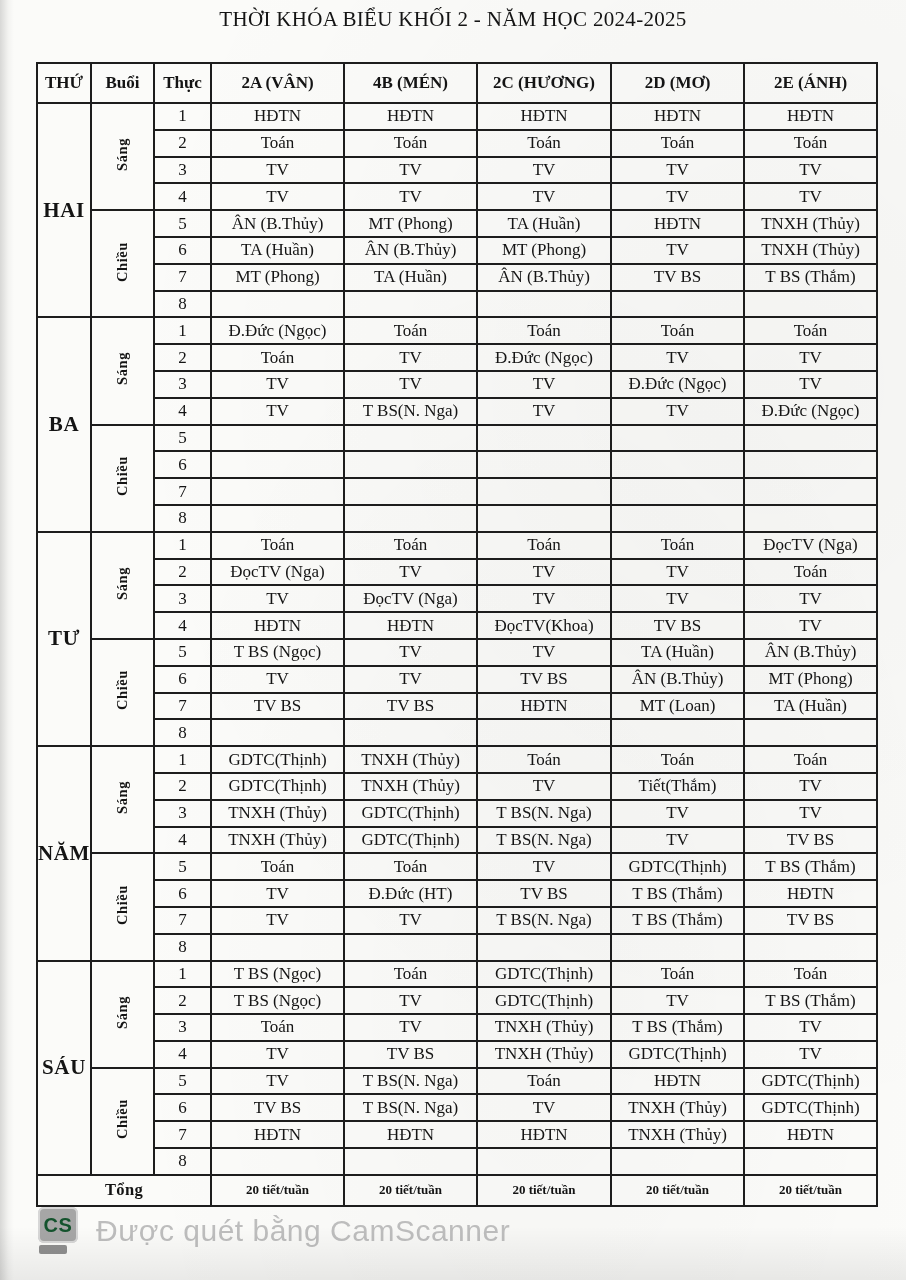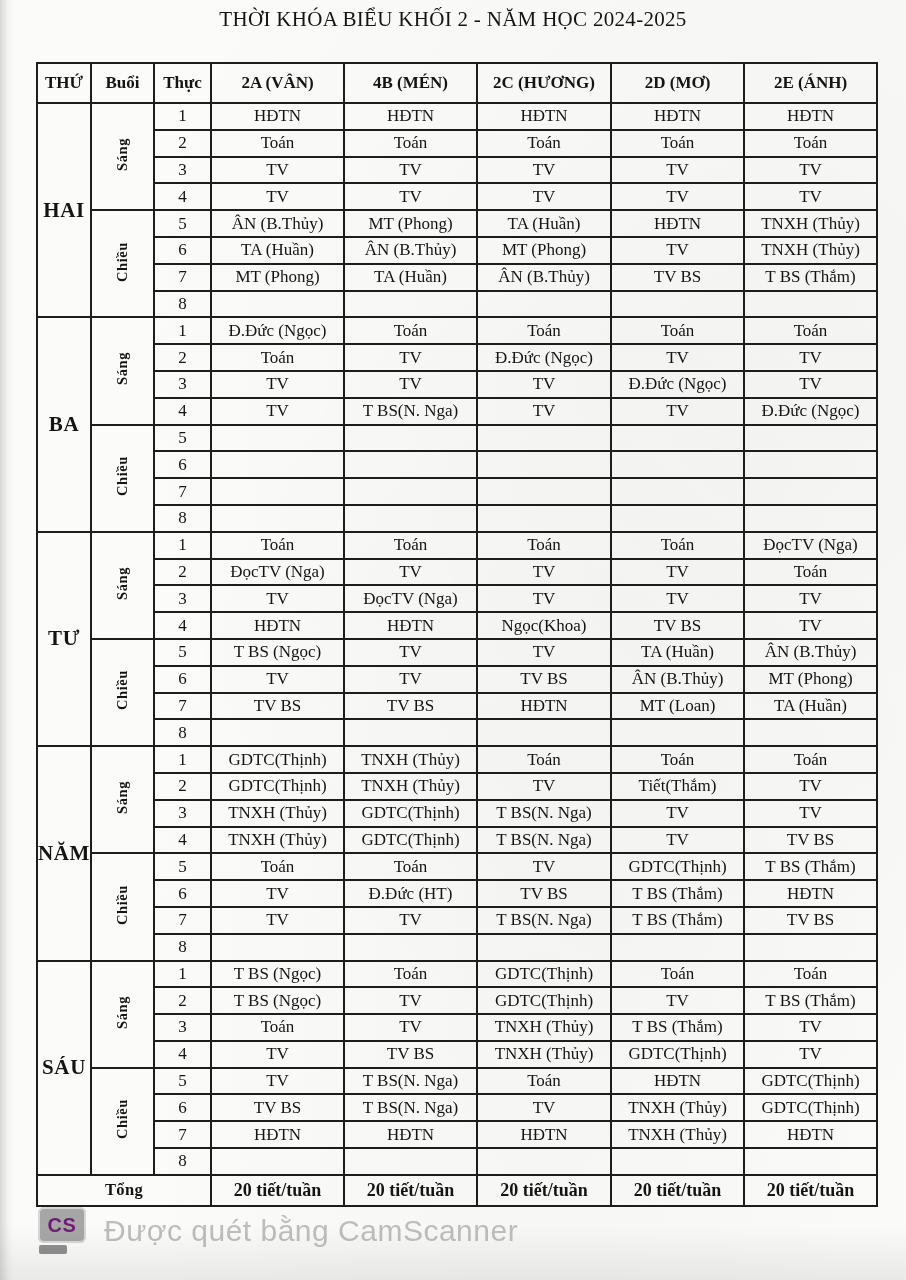--- a/index.html
+++ b/index.html
@@ -53,32 +53,32 @@
   td.session-cell .vtext{
     display:inline-block;
     writing-mode:vertical-rl;
     transform:rotate(180deg);
     font-weight:bold;font-size:14.5px;letter-spacing:0.6px;
     line-height:1;
   }
   tr.footer-row{height:31px;}
   tr.footer-row td{font-weight:bold;margin-left:28px;}
   td.total-label{font-size:16.5px;letter-spacing:0.3px;}
-  td.total-cell{font-size:18px;}
+  td.total-cell{font-size:13px;}
   .watermark{
     position:absolute;left:38px;top:1207px;
     display:flex;align-items:center;gap:18px;
     font-family:"Liberation Sans", sans-serif;
   }
   .cs-logo{display:flex;flex-direction:column;align-items:flex-start;}
   .cs-box{
-    width:48px;height:36px;border-radius:6px;
+    width:40px;height:36px;border-radius:6px;
     background:#a6a6a6;
     display:flex;align-items:center;justify-content:center;
-    color:#701a75;font-weight:bold;font-size:20px;letter-spacing:0.5px;
+    color:#14532d;font-weight:bold;font-size:20px;letter-spacing:0.5px;
     box-shadow:inset 0 0 0 2px rgba(255,255,255,0.55);
   }
   .cs-tab{
     width:28px;height:9px;margin-top:2px;margin-left:1px;
     background:#8f8f8f;border-radius:2px;
   }
   .wm-text{
     font-size:30px;color:#bdbdbd;letter-spacing:0.5px;white-space:nowrap;
   }
 </style>
@@ -274,21 +274,21 @@
             <td class="subject-cell">TV</td>
             <td class="subject-cell">ĐọcTV (Nga)</td>
             <td class="subject-cell">TV</td>
             <td class="subject-cell">TV</td>
             <td class="subject-cell">TV</td>
           </tr>
           <tr class="data-row">
             <td class="period-cell">4</td>
             <td class="subject-cell">HĐTN</td>
             <td class="subject-cell">HĐTN</td>
-            <td class="subject-cell">Ngọc(Khoa)</td>
+            <td class="subject-cell">ĐọcTV(Khoa)</td>
             <td class="subject-cell">TV BS</td>
             <td class="subject-cell">TV</td>
           </tr>
           <tr class="data-row">
             <td class="session-cell" rowspan="4"><span class="vtext">Chiều</span></td>
             <td class="period-cell">5</td>
             <td class="subject-cell">T BS (Ngọc)</td>
             <td class="subject-cell">TV</td>
             <td class="subject-cell">TV</td>
             <td class="subject-cell">TA (Huần)</td>

